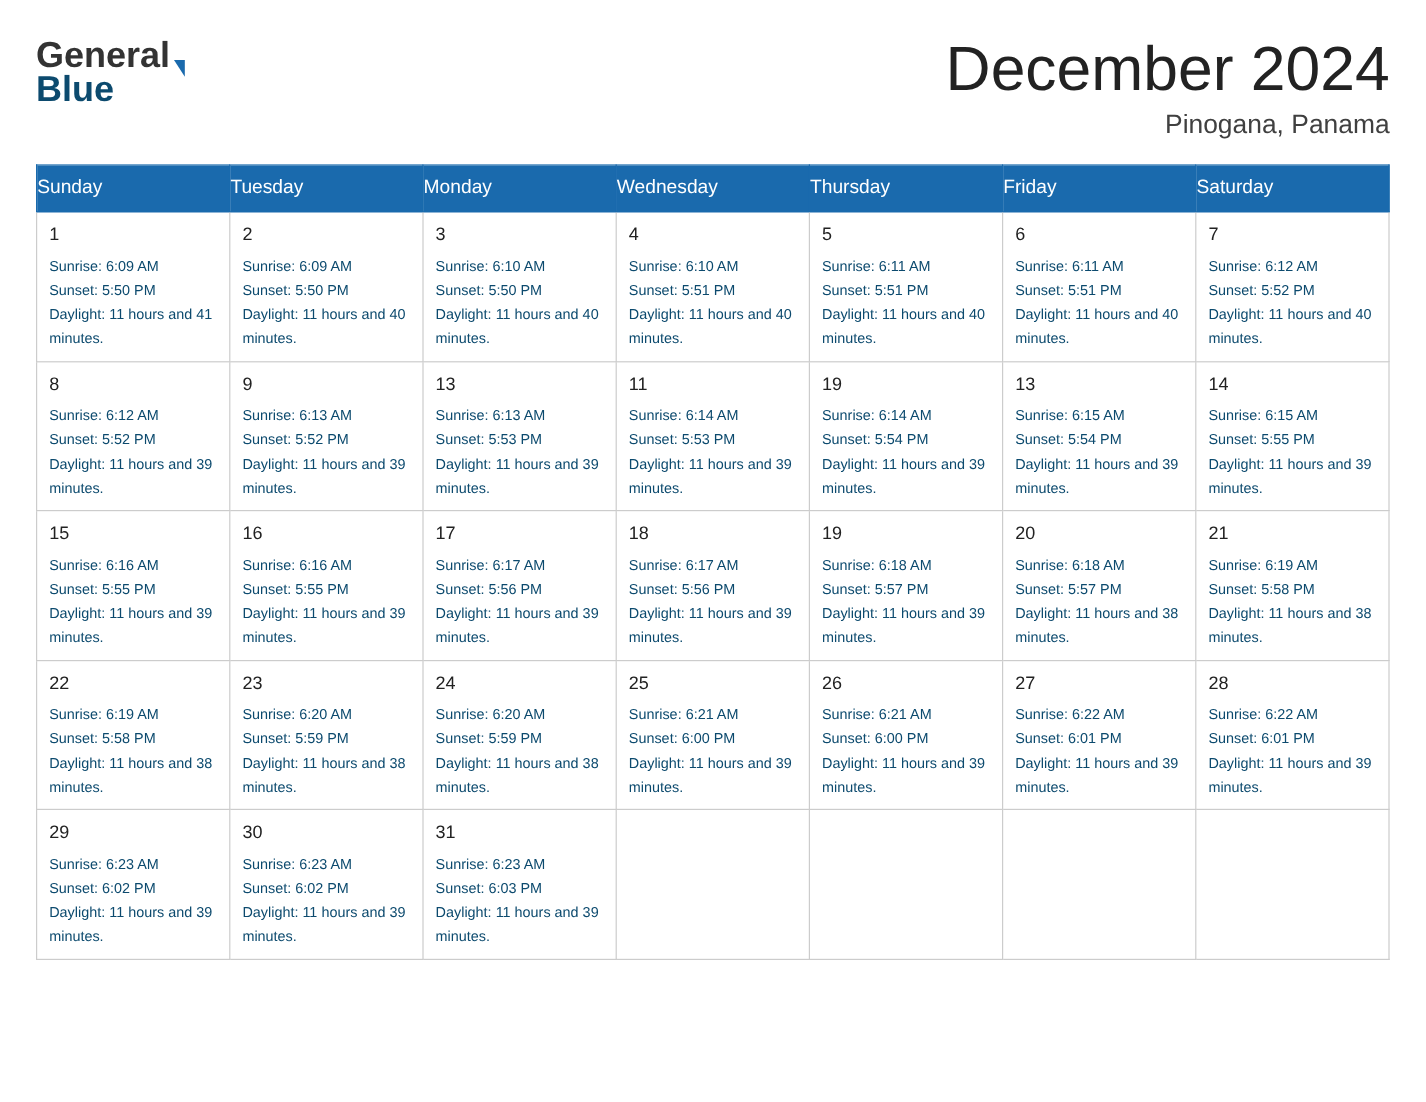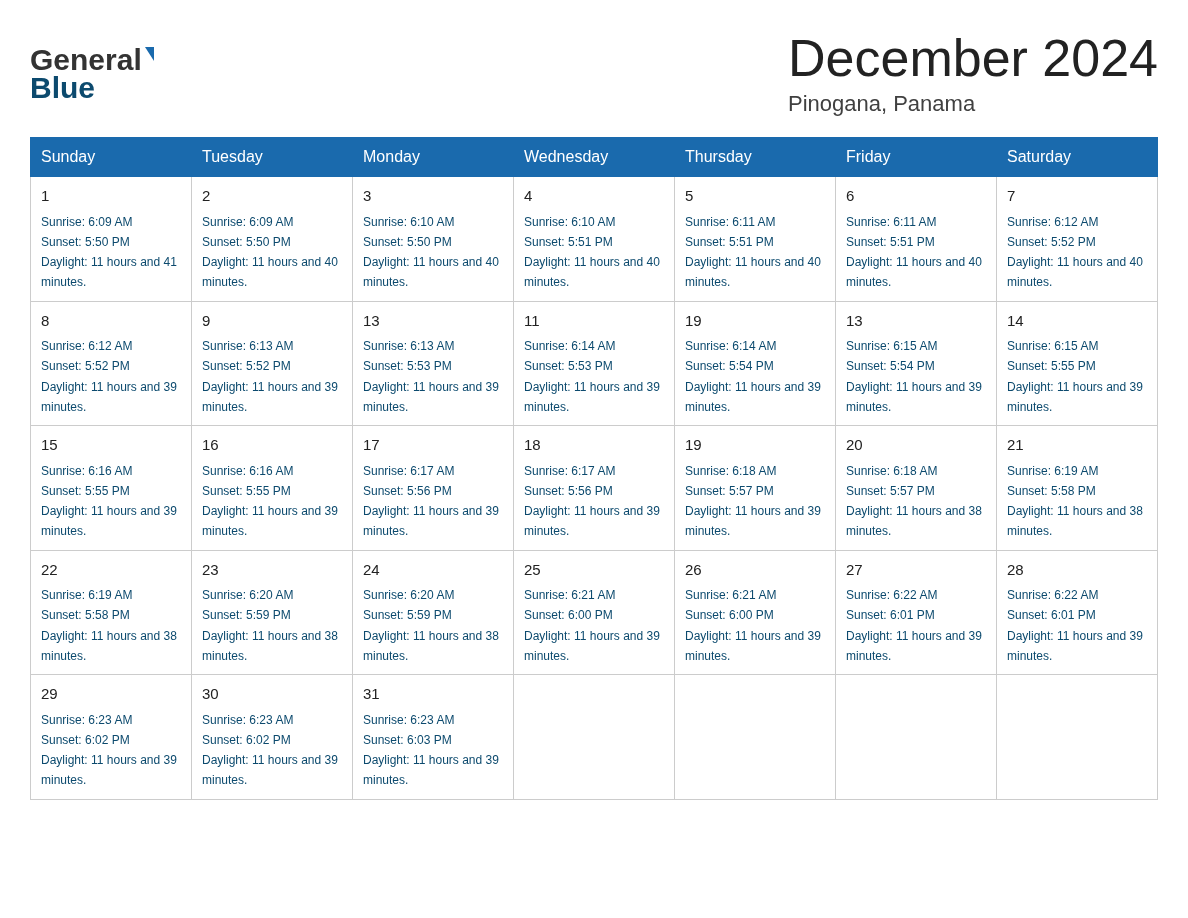--- a/index.html
+++ b/index.html
@@ -16,24 +16,24 @@
       align-items: flex-start;
       margin-bottom: 20px;
     }
     .logo {
       display: flex;
       flex-direction: column;
       align-items: flex-start;
     }
     .logo-row {
       display: flex;
-      align-items: flex-start;
-      margin-top: 13px;
+      align-items: flex-end;
     }
     .title-block {
+      text-align: right;
     }
     .main-title {
       font-size: 52px;
       font-weight: normal;
       color: #222;
       line-height: 1.1;
     }
     .subtitle {
       font-size: 22px;
       color: #404040;
@@ -44,21 +44,21 @@
       border-collapse: collapse;
       table-layout: fixed;
     }
     thead tr {
       background-color: #1a6aad;
     }
     thead th {
       color: #fff;
       font-size: 16px;
       font-weight: normal;
-      padding: 10px 10px;
+      padding: 10px 0;
       text-align: left;
       border: 1px solid #1a6aad;
     }
     tbody td {
       vertical-align: top;
       padding: 8px 10px;
       border: 1px solid #ccc;
       font-size: 13.5px;
       line-height: 1.5;
       color: #222;

